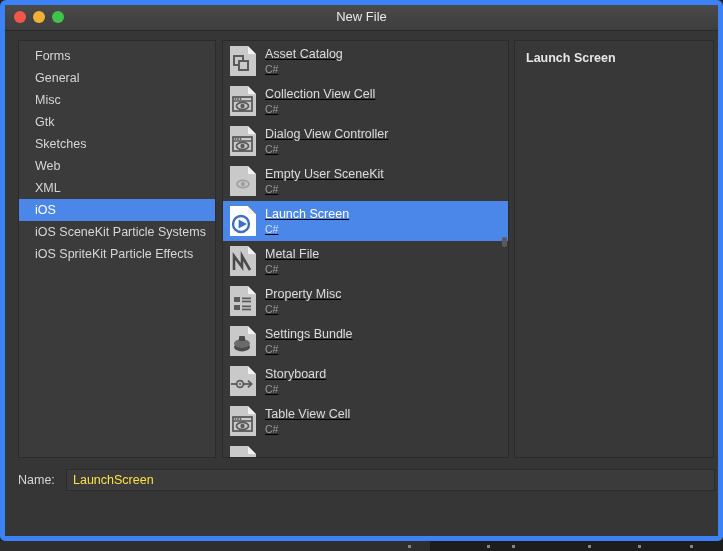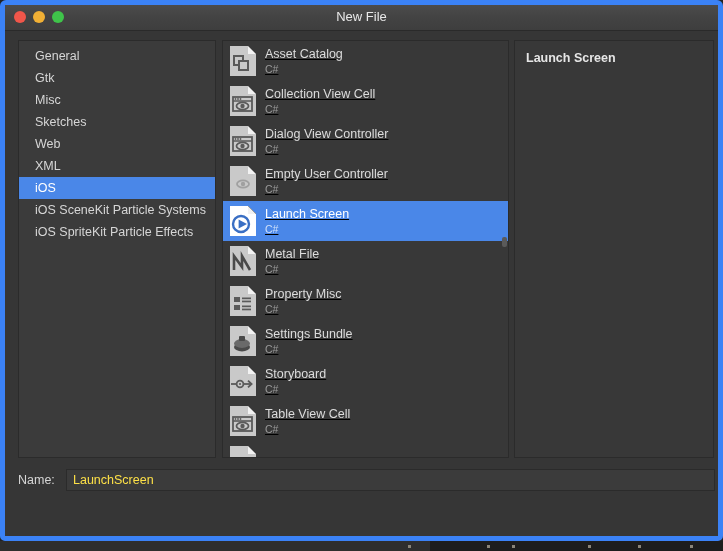--- a/index.html
+++ b/index.html
@@ -273,23 +273,24 @@
       <div class="light min"></div>
       <div class="light zoom"></div>
     </div>
     <div id="window-title">New File</div>
   </div>
 
   <div id="dialog-body">
 
     <div class="pane" id="categories-pane">
       <div id="category-list">
+          <div class="category-item">Forms</div>
           <div class="category-item">General</div>
+          <div class="category-item">Misc</div>
           <div class="category-item">Gtk</div>
-          <div class="category-item">Misc</div>
           <div class="category-item">Sketches</div>
           <div class="category-item">Web</div>
           <div class="category-item">XML</div>
           <div class="category-item selected">iOS</div>
           <div class="category-item">iOS SceneKit Particle Systems</div>
           <div class="category-item">iOS SpriteKit Particle Effects</div>
         </div>
     </div>
 
     <div class="pane" id="templates-pane">
@@ -345,21 +346,21 @@
           </div>
           <div class="template-item">
             <div class="tpl-icon"><svg viewBox="0 0 28 32" width="28" height="32">
                 <path d="M1 1 H19 L27 9 V31 H1 Z" fill="#c9c9c9"></path>
                 <path d="M19 1 L27 9 H19 Z" fill="#f2f2f2"></path>
                 <path d="M19 1 L27 9" stroke="#9a9a9a" stroke-width="1" fill="none"></path>
                 <ellipse cx="14" cy="19" rx="6" ry="3.6" fill="none" stroke="#a0a0a0" stroke-width="1.8"></ellipse>
                 <circle cx="14" cy="19" r="2.2" fill="#a0a0a0"></circle>
               </svg></div>
             <div class="tpl-text">
-              <div class="tpl-title">Empty User Controller</div>
+              <div class="tpl-title">Empty User SceneKit</div>
               <div class="tpl-sub">C#</div>
             </div>
           </div>
           <div class="template-item selected">
             <div class="tpl-icon"><svg viewBox="0 0 28 32" width="28" height="32">
                 <path d="M1 1 H19 L27 9 V31 H1 Z" fill="#ffffff"></path>
                 <path d="M19 1 L27 9 H19 Z" fill="#f2f2f2"></path>
                 <path d="M19 1 L27 9" stroke="#9a9a9a" stroke-width="1" fill="none"></path>
                 <circle cx="12" cy="19" r="8" fill="none" stroke="#3a6fc4" stroke-width="2.4"></circle>
                 <path d="M9.6 14.6 L18 19 L9.6 23.4 Z" fill="#3a6fc4"></path>

